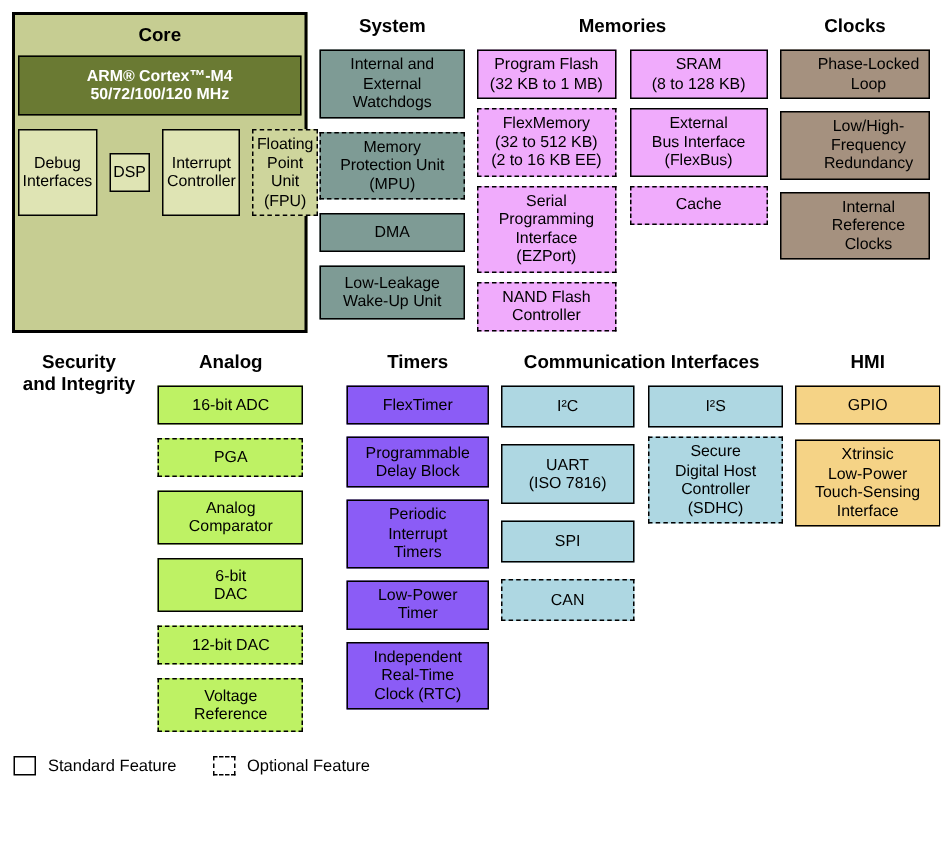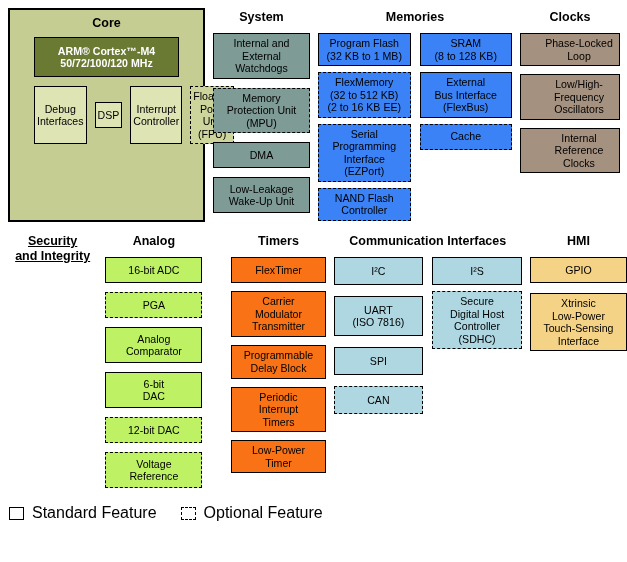--- a/index.html
+++ b/index.html
@@ -19,45 +19,45 @@
   .stack{display:flex;flex-direction:column;}
   .block{
     box-sizing:border-box;border:1px solid #000;
     display:flex;align-items:center;justify-content:center;
     text-align:center;font-size:10.6px;line-height:1.18;
     white-space:pre-line;padding:3px 2px;
   }
   .block.optional{border-style:dashed;}
 
   
-  .core{width:197px;height:214px;border:2px solid #000;background:#c6cd92;padding:5px 24px;}
+  .core{width:197px;height:214px;border:2px solid #000;background:#c6cd92;padding:5px 2px;}
   .core .section-title{margin:1px 0 6px;}
   .core .arm{background:#6a7a33;color:#fff;font-weight:bold;min-height:40px;}
   .core-grid{display:grid;grid-template-columns:1fr 1fr 1fr 1fr;gap:8px 8px;margin-top:9px;}
   .core-light{background:#dfe4b4;}
   .core .fpu{background:#ced59c;}
   .core .dsp{align-self:center;min-height:26px;}
 
   
   .col-system{width:97px;}
   .col-memories{width:194px;}
   .col-clocks{width:100px;}
-  .col-security{width:92px;text-decoration:underline;}
+  .col-security{width:92px;}
   .col-analog{width:100px;}
   .col-timers{width:97px;margin-left:21px;}
   .col-comm{width:194px;}
   .col-hmi{width:100px;}
 
   
   .col-system .block{background:#7e9b95;}
-  .col-memories .block{background:#3b82f6;}
+  .col-memories .block{background:#f0abfc;}
   .col-clocks .block{background:#a5917f;padding-left:20px;}
   .col-security .block{background:#8e9cb2;}
   .col-analog .block{background:#bef264;}
-  .col-timers .block{background:#f97316;}
+  .col-timers .block{background:#8b5cf6;}
   .col-comm .block{background:#aed7e2;}
   .col-hmi .block{background:#f5d386;}
 
   
   .col-system .stack{gap:9px;}
   .col-clocks .stack{gap:8px;}
   .col-security .stack{gap:8px;margin-top:14px;}
   .col-analog .stack{gap:9px;}
   .col-timers .stack{gap:8px;}
   .col-hmi .stack{gap:10px;}
@@ -67,21 +67,21 @@
   .col-comm .stack-l{gap:11px;}
   .col-comm .stack-r{gap:6px;}
 
   
   .h26{min-height:26px}.h28{min-height:28px}.h32{min-height:32px}
   .h34{min-height:34px}.h36{min-height:36px}
   .h40{min-height:40px}.h42{min-height:42px}.h44{min-height:44px}
   .h48{min-height:48px}.h56{min-height:56px}
 
   
-  .legend{display:flex;align-items:center;gap:8px;margin:16px 0 0 9px;font-size:16px;}
+  .legend{display:flex;align-items:center;gap:8px;margin:16px 0 0 9px;font-size:11px;}
   .swatch{display:inline-block;width:15px;height:13px;background:#fff;border:1.5px solid #000;box-sizing:border-box;}
   .swatch.dashed{border-style:dashed;}
   .legend-label{margin-right:16px;}
 </style>
 </head>
 <body>
 
 <div class="page">
 
   <div class="row row-top">
@@ -143,21 +143,21 @@
       </div>
     </div>
 
     <div class="section col-clocks">
       <div class="section-title">Clocks</div>
       <div class="stack">
         <div class="block h32">Phase-Locked
 Loop</div>
         <div class="block h42">Low/High-
 Frequency
-Oscillators</div>
+Redundancy</div>
         <div class="block h42">Internal
 Reference
 Clocks</div>
       </div>
     </div>
 
   </div>
 
   <div class="row row-bottom">
 
@@ -178,30 +178,30 @@
         <div class="block optional h26">12-bit DAC</div>
         <div class="block optional h36">Voltage
 Reference</div>
       </div>
     </div>
 
     <div class="section col-timers">
       <div class="section-title">Timers</div>
       <div class="stack">
         <div class="block h26">FlexTimer</div>
-        <div class="block h40">Carrier
-Modulator
-Transmitter</div>
         <div class="block h34">Programmable
 Delay Block</div>
         <div class="block h40">Periodic
 Interrupt
 Timers</div>
         <div class="block h32">Low-Power
 Timer</div>
+        <div class="block h44">Independent
+Real-Time
+Clock (RTC)</div>
       </div>
     </div>
 
     <div class="section col-comm">
       <div class="section-title">Communication Interfaces</div>
       <div class="two-col">
         <div class="stack stack-l">
           <div class="block h28">I²C</div>
           <div class="block h40">UART
 (ISO 7816)</div>

